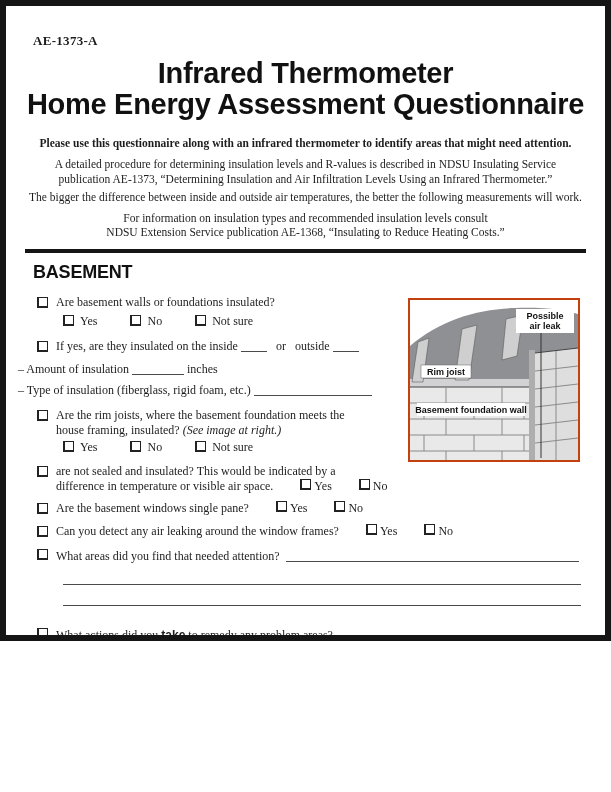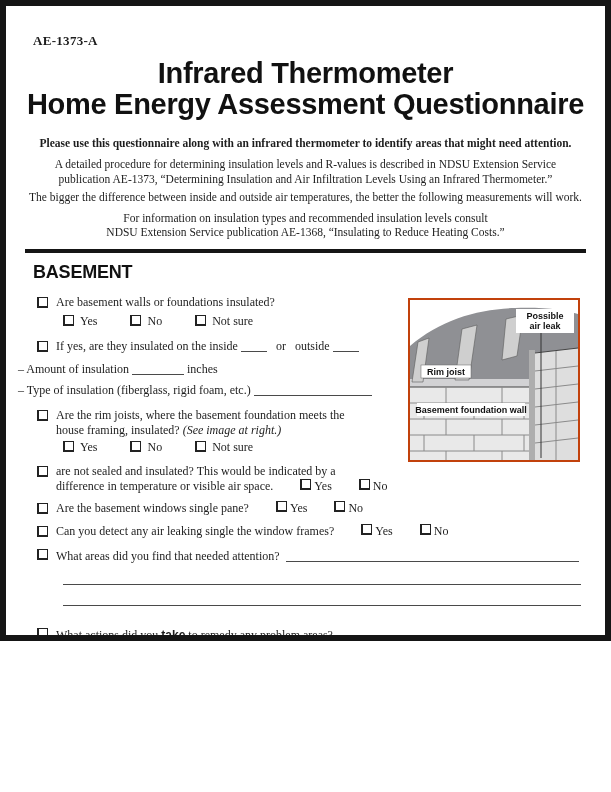--- a/index.html
+++ b/index.html
@@ -136,21 +136,21 @@
   <div class="docid">AE-1373-A</div>
 
   <div class="title">
     <div>Infrared Thermometer</div>
     <div>Home Energy Assessment Questionnaire</div>
   </div>
 
   <div class="lead">Please use this questionnaire along with an infrared thermometer to identify areas that might need attention.</div>
 
   <div class="cpara p1">
-    <div>A detailed procedure for determining insulation levels and R-values is described in NDSU Extension Service</div>
+    <div>A detailed procedure for determining insulation levels and R-values is described in NDSU Insulating Service</div>
     <div>publication AE-1373, “Determining Insulation and Air Infiltration Levels Using an Infrared Thermometer.”</div>
   </div>
 
   <div class="cpara p2">The bigger the difference between inside and outside air temperatures, the better the following measurements will work.</div>
 
   <div class="cpara p3">
     <div>For information on insulation types and recommended insulation levels consult</div>
     <div>NDSU Extension Service publication AE-1368, “Insulating to Reduce Heating Costs.”</div>
   </div>
 
@@ -224,21 +224,21 @@
     <span class="qt">
       <span>Are the basement windows single pane?</span>
       <span class="optin"><span class="cb"></span>&nbsp;<span>Yes</span></span>
       <span class="optin"><span class="cb"></span>&nbsp;<span>No</span></span>
     </span>
   </div>
 
   <div class="q mt6">
     <span class="cbcol"><span class="cb"></span></span>
     <span class="qt">
-      <span>Can you detect any air leaking single the window frames?</span>
+      <span>Can you detect any air leaking around the window frames?</span>
       <span class="optin"><span class="cb"></span>&nbsp;<span>Yes</span></span>
       <span class="optin"><span class="cb"></span>&nbsp;<span>No</span></span>
     </span>
   </div>
 
   <div class="q mt6">
     <span class="cbcol"><span class="cb"></span></span>
     <span class="qt qflex">
       <span>What areas did you find that needed attention?</span>
       <span class="growline"></span>

